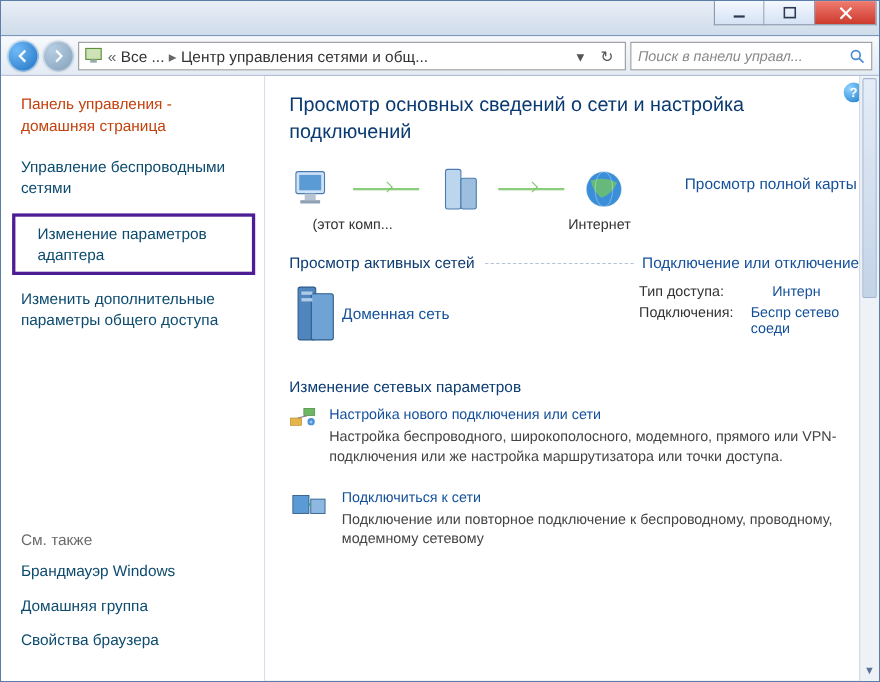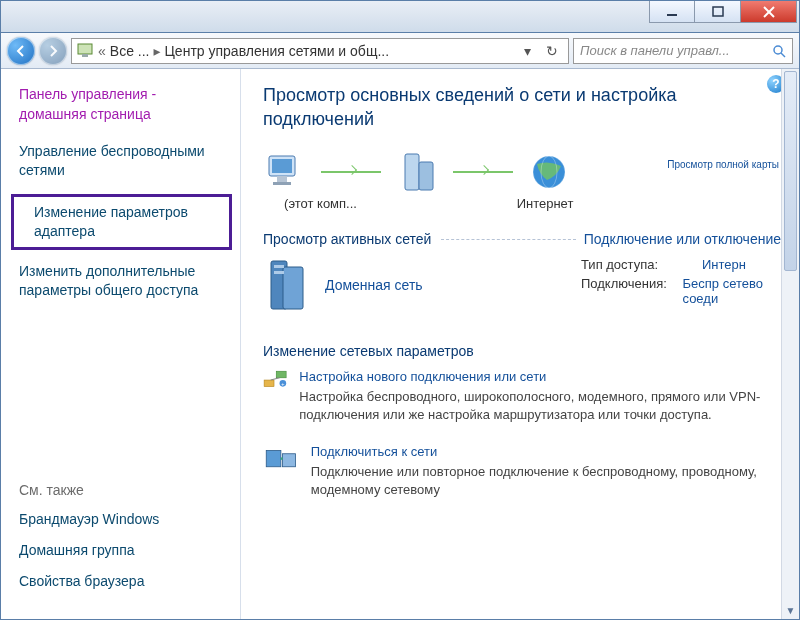--- a/index.html
+++ b/index.html
@@ -15,41 +15,41 @@
   .navbar { height:36px; background:linear-gradient(#f7f9fc,#e3ebf5); border-bottom:1px solid #a9b9cf; display:flex; align-items:center; padding:0 6px; gap:4px;}
   .navarrow{ width:28px; height:28px; border-radius:50%; background:radial-gradient(circle at 30% 30%, #6fbaf7,#1e6fc1); display:flex; align-items:center; justify-content:center; font-size:14px; color:#fff; box-shadow:inset 0 0 0 1px rgba(255,255,255,.5),0 0 2px rgba(0,0,0,.3);}
   .navarrow.disabled{ filter:grayscale(.5) opacity(.6);}
   .breadcrumb{ flex:1; display:flex; align-items:center; background:#fff; border:1px solid #999; height:26px; padding:0 4px; font-size:14px; color:#333; gap:4px; overflow:hidden; white-space:nowrap;}
   .bcicon{width:18px;height:18px;display:inline-flex;align-items:center;justify-content:center;}
   .bcsep{color:#666;}
   .bc-dropdown{width:18px;color:#555;}
   .searchbox{ width:220px; height:26px; border:1px solid #999; background:#fff; display:flex; align-items:center; padding:0 6px; font-style:italic; color:#888; font-size:13px; gap:4px;}
   .content{ display:flex; height:calc(100% - 68px); position:relative;}
   .sidebar{ width:240px; background:#fff; border-right:1px solid #d7dfeb; padding:16px 14px 10px 18px; font-size:14px;}
-  .sb-home{ color:#a21caf; margin-bottom:18px; line-height:1.4;}
+  .sb-home{ color:#c2410c; margin-bottom:18px; line-height:1.4;}
   .sb-link{ color:#0c4a6e; margin-bottom:14px; line-height:1.35; cursor:pointer;}
   .sb-highlight{ border:3px solid #4c1d95; padding:6px 20px; margin-left:-8px; margin-right:-6px; margin-bottom:12px;}
   .sb-footer{ position:absolute; bottom:16px; left:18px; font-size:14px;}
   .sb-footer-title{ color:#6b6b6b; margin-bottom:12px;}
   .sb-footer .sb-link{ margin-bottom:12px;}
   .main{ flex:1; padding:14px 18px 10px 22px; font-size:14px; color:#333; position:relative; overflow:hidden;}
   .help-icon{ position:absolute; top:6px; right:14px; width:18px; height:18px; border-radius:50%; background:radial-gradient(circle at 30% 30%,#8fd3ff,#1677c9); color:#fff; font-size:12px; font-weight:bold; display:flex; align-items:center; justify-content:center;}
   h1{ font-size:18px; font-weight:400; color:#0a3a72; margin-bottom:18px; line-height:1.35;}
   .netmap{ display:flex; align-items:center; gap:14px; margin-bottom:6px;}
   .map-labels{ display:flex; gap:7px; font-size:13px; color:#333; margin-top:-4px;}
   .map-label.this{ width:115px; text-align:center;}
   .map-label.inet{ width:150px; text-align:center; margin-left:85px;}
-  .full-map-link{ color:#14509a; position:absolute; top:90px; right:20px; font-size:10px;}
+  .full-map-link{ color:#14509a; position:absolute; top:90px; right:20px; font-size:14px;}
   .section-title{ color:#0a3a72; font-size:14px; margin-top:20px; margin-bottom:8px;}
   .section-row{display:flex;align-items:flex-start;text-align:right;}
   .section-row .section-title{flex:0 0 auto; margin-right:10px;}
   .section-divider{flex:1;border-top:1px dashed #b6c3d6; margin-top:28px;}
   .section-link-right{color:#14509a;font-size:14px;margin-top:20px;margin-left:8px;}
   .active-net{ display:flex; gap:16px; margin-top:2px;}
-  .net-left{display:flex;gap:14px;align-items:center;}
+  .net-left{display:flex;align-items:center;}
   .net-name{ color:#14509a; font-size:14px;}
   .net-right{ margin-left:auto; font-size:13px; color:#333; width:200px;}
   .net-right .row{display:flex;gap:11px;margin-bottom:4px;}
   .net-right .lbl{color:#333;width:110px;}
   .net-right .val{color:#14509a;}
   .change-section{ margin-top:30px;}
   .change-title{ color:#0a3a72; margin-bottom:10px;}
   .change-item{ display:flex; gap:12px; margin-bottom:20px;}
   .change-item .txt{ font-size:13px;}
   .change-item .link{ color:#14509a; margin-bottom:4px; display:block;}

